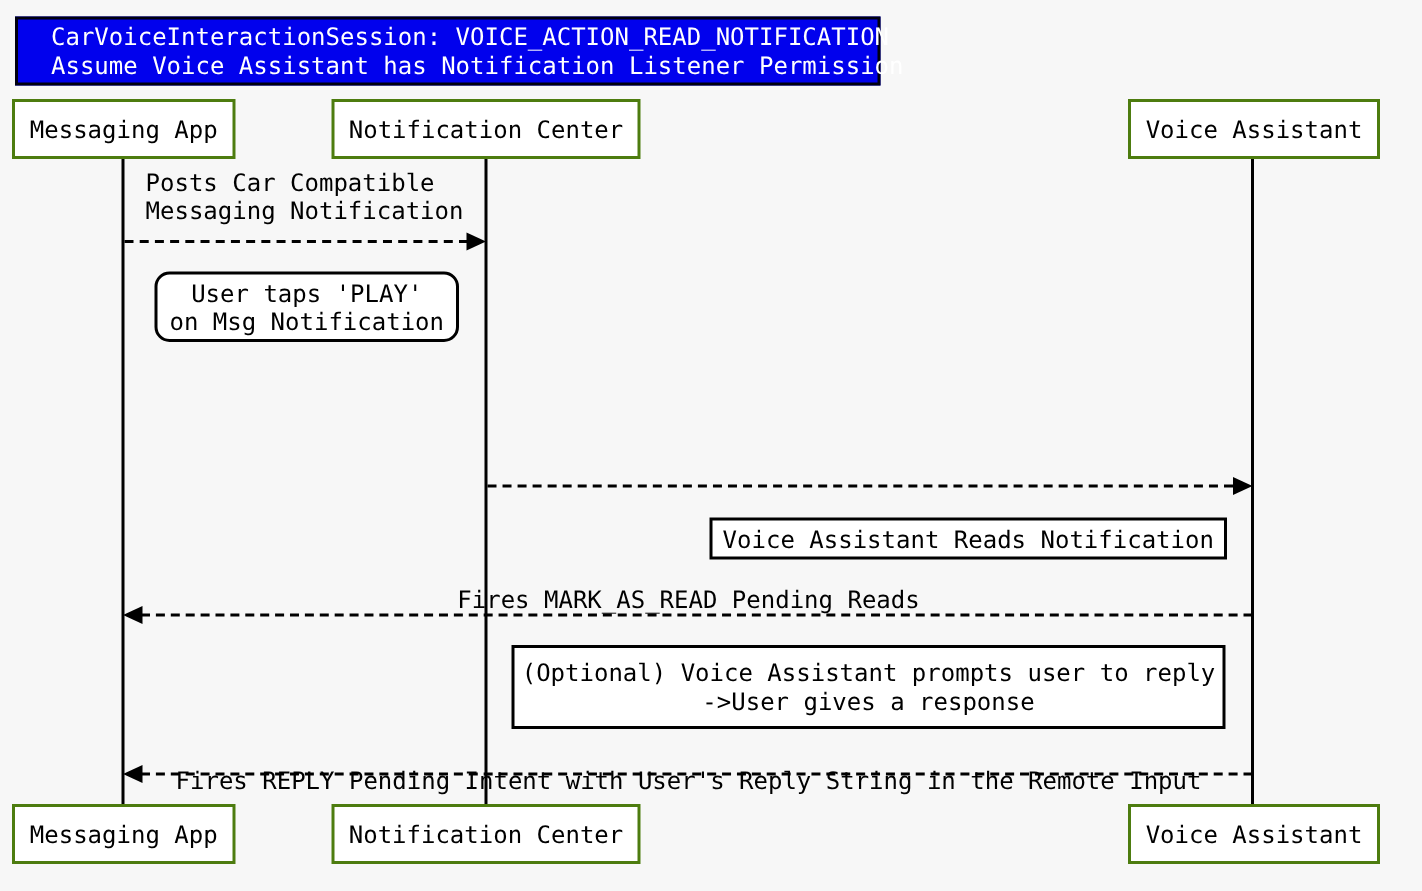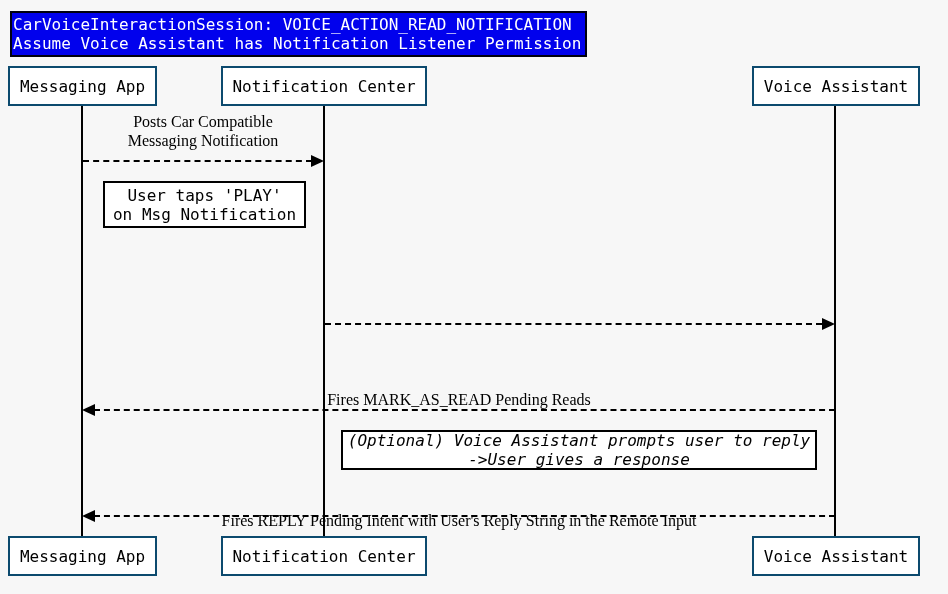--- a/index.html
+++ b/index.html
@@ -14,49 +14,47 @@
     overflow: hidden;
   }
   .title-box {
     position: absolute;
     left: 10px; top: 11px;
     width: 577px; height: 46px;
     box-sizing: border-box;
     background: #0101ed;
     border: 2px solid #000010;
     color: #ffffff;
-    padding: 2px 1px;
+    padding: 2px 22px;
     line-height: 19px;
     white-space: pre;
   }
   .participant {
     position: absolute;
     box-sizing: border-box;
     height: 40px;
     background: #ffffff;
-    border: 2px solid #0c4a6e;
+    border: 2px solid #4d7c0f;
     display: flex;
     align-items: center;
     justify-content: center;
     white-space: pre;
   }
   .lifeline {
     position: absolute;
     top: 105px;
     width: 2px;
     height: 432px;
     background: #000000;
   }
   .msg-label {
     position: absolute;
     transform: translateX(-50%);
-    text-align: center;
     line-height: 19px;
     white-space: pre;
-    font-family: Liberation Serif, serif;
   }
   .arrow {
     position: absolute;
     height: 0;
     border-top: 2px dashed #000000;
   }
   .arrow-head {
     position: absolute;
     width: 0; height: 0;
     border-top: 6px solid transparent;
@@ -91,32 +89,33 @@
 
   <div class="participant" style="left:8px; top:66px; width:149px;">Messaging App</div>
   <div class="participant" style="left:221px; top:66px; width:206px;">Notification Center</div>
   <div class="participant" style="left:752px; top:66px; width:168px;">Voice Assistant</div>
 
   <div class="msg-label" style="left:203px; top:112px;">Posts Car Compatible
 Messaging Notification</div>
   <div class="arrow" style="left:83px; top:160px; width:229px;"></div>
   <div class="arrow-head right" style="left:311px; top:155px;"></div>
 
-  <div class="note" style="left:103px; top:181px; width:203px; height:47px;">User taps 'PLAY'
+  <div class="note" style="left:103px; top:181px; width:203px; height:47px;border-radius:10px;">User taps 'PLAY'
 on Msg Notification</div>
 
   <div class="arrow" style="left:325px; top:323px; width:497px;"></div>
   <div class="arrow-head right" style="left:822px; top:318px;"></div>
 
+  <div class="note" style="left:473px; top:345px; width:345px; height:28px;">Voice Assistant Reads Notification</div>
 
   <div class="msg-label" style="left:459px; top:390px;">Fires MARK_AS_READ Pending Reads</div>
   <div class="arrow" style="left:94px; top:409px; width:741px;"></div>
   <div class="arrow-head left" style="left:82px; top:404px;"></div>
 
-  <div class="note" style="left:341px; top:430px; width:476px; height:40px;font-style:italic;">(Optional) Voice Assistant prompts user to reply
+  <div class="note" style="left:341px; top:430px; width:476px; height:56px;">(Optional) Voice Assistant prompts user to reply
 -&gt;User gives a response</div>
 
   <div class="msg-label" style="left:459px; top:511px;">Fires REPLY Pending Intent with User's Reply String in the Remote Input</div>
   <div class="arrow" style="left:94px; top:515px; width:741px;"></div>
   <div class="arrow-head left" style="left:82px; top:510px;"></div>
 
   <div class="participant" style="left:8px; top:536px; width:149px;">Messaging App</div>
   <div class="participant" style="left:221px; top:536px; width:206px;">Notification Center</div>
   <div class="participant" style="left:752px; top:536px; width:168px;">Voice Assistant</div>
 

